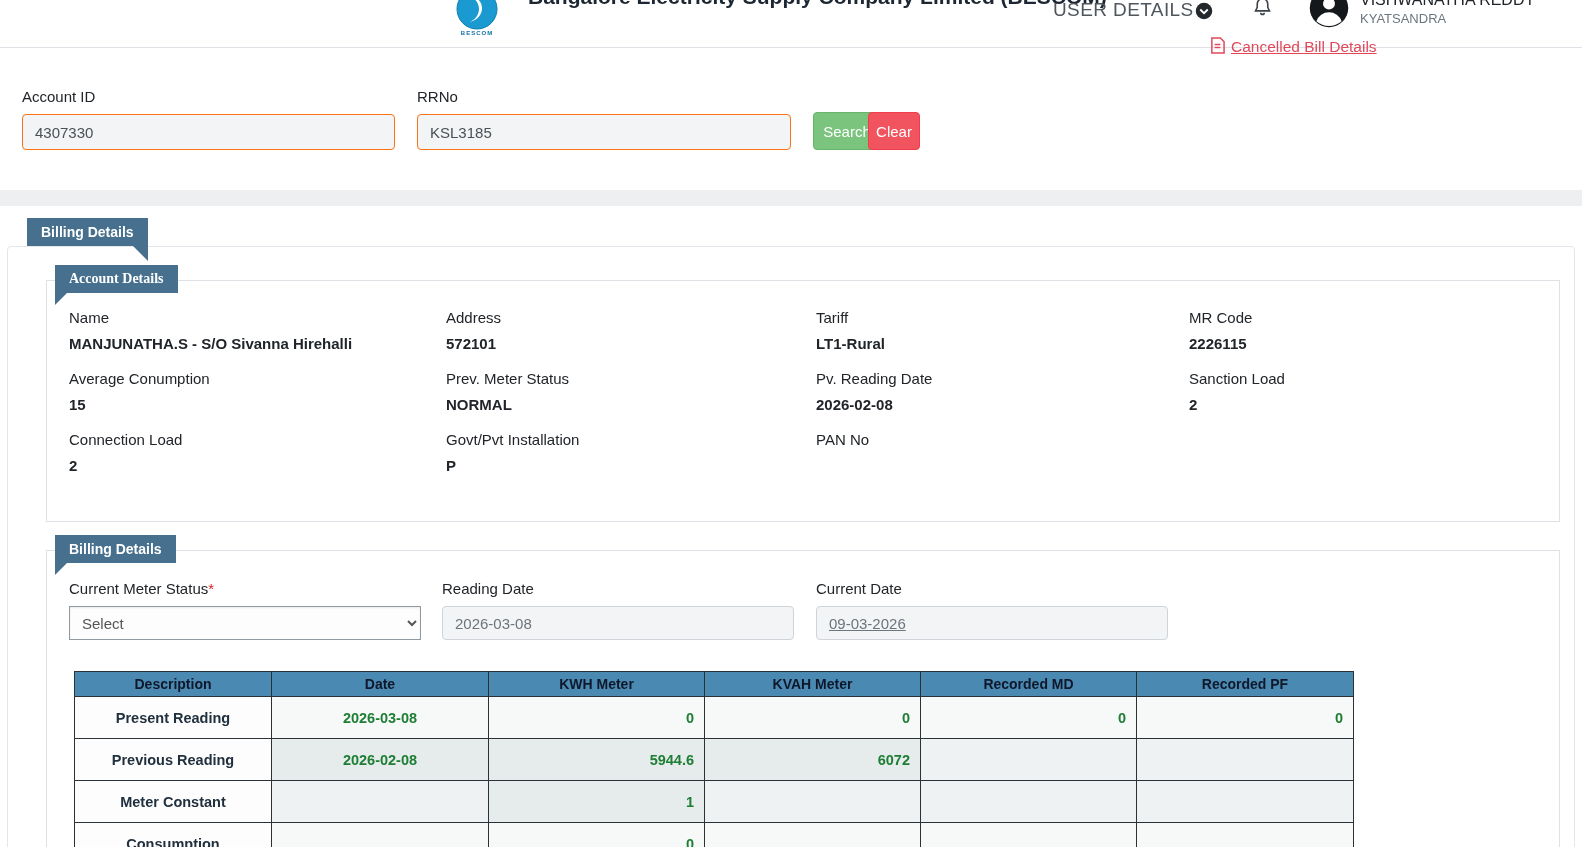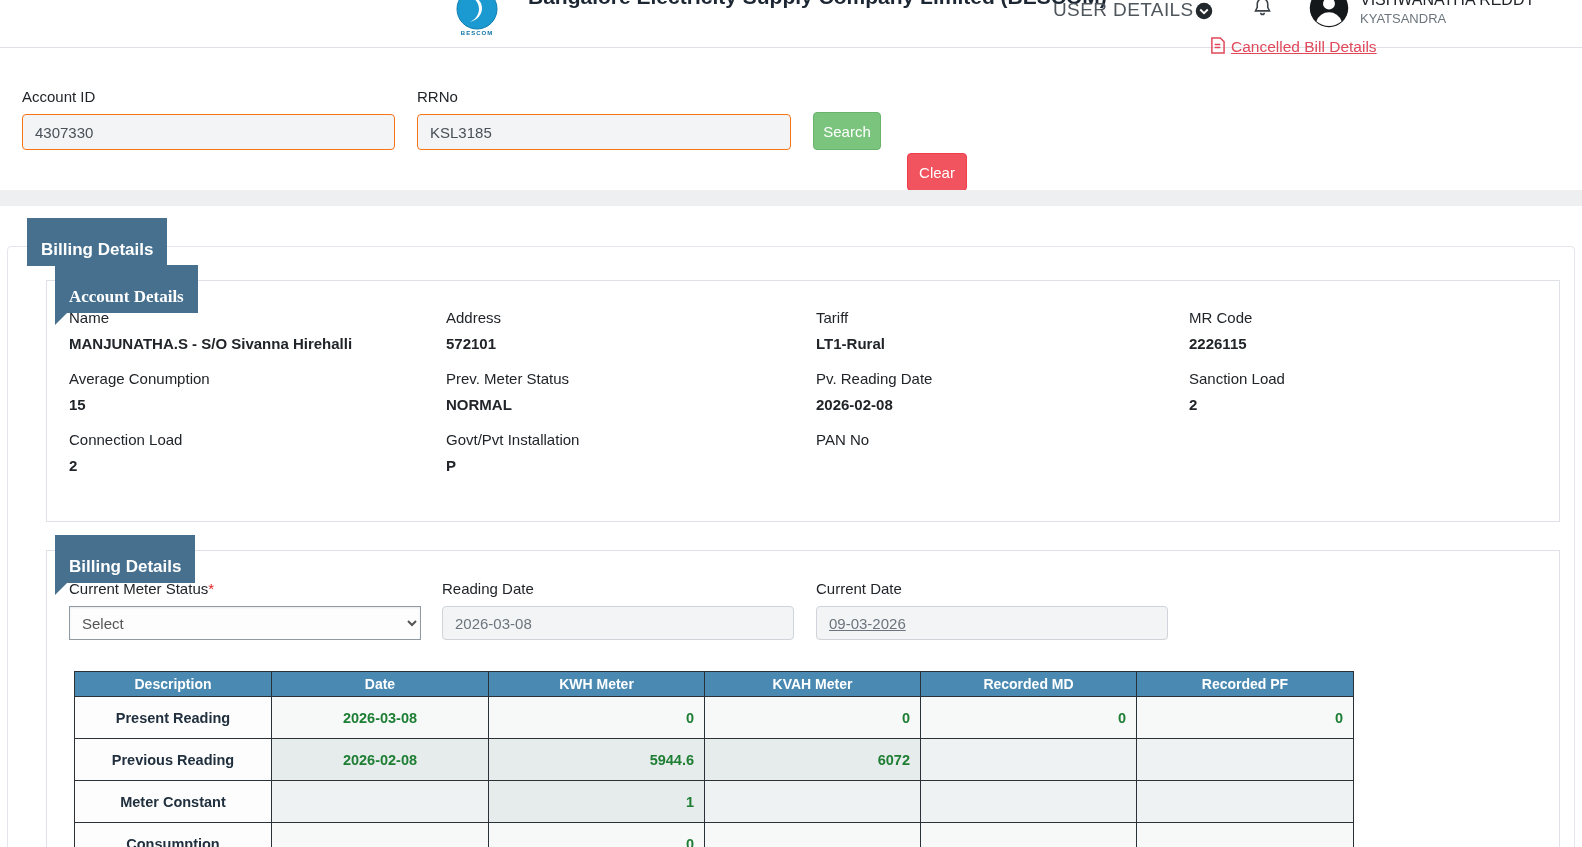--- a/index.html
+++ b/index.html
@@ -30,31 +30,31 @@
 
   
   .search-area { position:absolute; left:0; top:48px; width:1582px; height:142px; background:#fff; }
   .form-label { position:absolute; font-size:15px; color:#212529; }
   .text-input { position:absolute; height:36px; border:1px solid #f97316; border-radius:4px;
     background:#f2f4f5; color:#495057; font-size:15px; padding:0 12px;
     font-family:"Liberation Sans", sans-serif; }
   .btn { position:absolute; top:112px; height:38px; border-radius:4px; border:1px solid transparent;
     color:#fff; font-size:15px; cursor:pointer; font-family:"Liberation Sans", sans-serif; }
   .btn-search { left:813px; width:68px; background:#7bc47e; border-color:#68b46b; }
-  .btn-clear  { left:907px; width:60px; background:#f1545f; border-color:#ef3e4a;margin-top:41px; }
+  .btn-clear  { left:868px; width:52px; background:#f1545f; border-color:#ef3e4a; }
 
   .band { position:absolute; left:0; top:190px; width:1582px; height:16px; background:#edeff1; }
 
   
   .main-card { position:absolute; left:0; top:206px; width:1582px; height:641px; background:#fff; }
   .outer-panel { position:absolute; left:7px; top:246px; width:1568px; height:680px;
     border:1px solid #e3e6ea; border-radius:4px; background:#fff; }
 
-  .tab { position:absolute; background:#46708e; color:#fff; font-weight:700; font-size:17px;
-    padding:22px 14px 6px 14px; z-index:3; }
+  .tab { position:absolute; background:#46708e; color:#fff; font-weight:700; font-size:14px;
+    padding:6px 14px 6px 14px; z-index:3; }
   .tab-outer { left:27px; top:218px; }
   .tab-outer::after { content:""; position:absolute; right:0; top:100%;
     border-top:15px solid #46708e; border-left:15px solid transparent; }
   .tab-inner::after { content:""; position:absolute; left:0; top:100%;
     border-top:12px solid #46708e; border-right:12px solid transparent; }
   .tab-account { left:55px; top:265px;font-family:Liberation Serif, serif; }
   .tab-billing { left:55px; top:535px; }
 
   .acct-panel { position:absolute; left:46px; top:280px; width:1514px; height:242px;
     border:1px solid #dee2e6; background:#fff; z-index:2; }
@@ -71,21 +71,21 @@
     border-radius:4px; background:#f2f4f5; color:#6c757d; font-size:15px; padding:0 12px;
     font-family:"Liberation Sans", sans-serif; }
   .bp-select { position:absolute; left:22px; top:55px; width:352px; height:34px;
     border:1px solid #8f9aa3; background:#fdfdfd; color:#555; font-size:15px; padding:0 8px;
     box-shadow:inset 0 1px 2px rgba(0,0,0,.08); font-family:"Liberation Sans", sans-serif; }
 
   
   .meter-table { position:absolute; left:27px; top:120px; width:1279px;
     border-collapse:collapse; table-layout:fixed; }
   .meter-table th, .meter-table td { border:1px solid #2a3238; }
-  .meter-table th { background:#4a8ab2; color:#ffffff; font-size:14px; font-weight:700;
+  .meter-table th { background:#4a8ab2; color:#0f172a; font-size:14px; font-weight:700;
     height:25px; text-align:center; padding:0 4px; }
   .meter-table td { height:42px; font-size:14.5px; font-weight:700; padding:0 4px; }
   .c-desc { text-align:center; color:#21303e; background:#fdfdfd; }
   .c-date { text-align:center; color:#1e7e34; }
   .c-num  { text-align:right; color:#1e7e34; padding-right:10px !important; }
   .bg-a { background:#f7f9f9; }
   .bg-b { background:#e6ebeb; }
   .bg-c { background:#eff2f2; }
 </style>
 </head>

